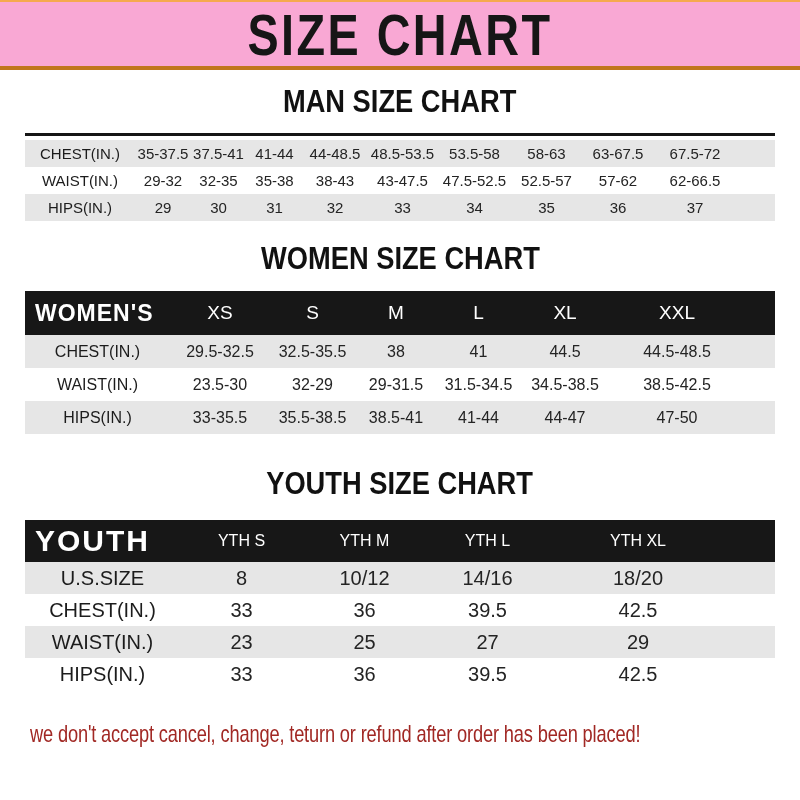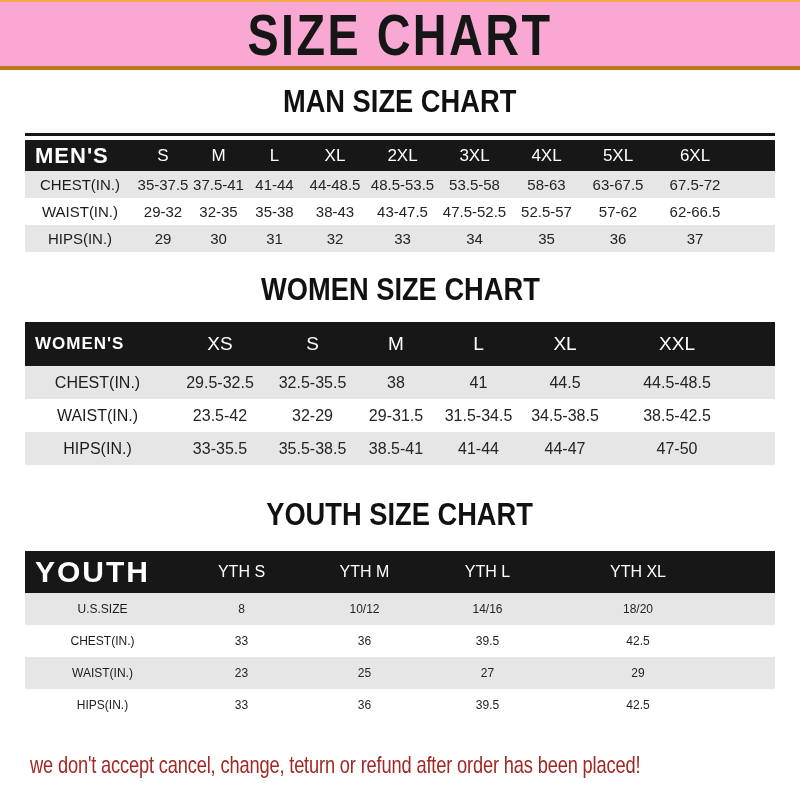--- a/index.html
+++ b/index.html
@@ -79,28 +79,28 @@
   tr.gray td { background: #E6E6E6; }
 
   
   .men tr.band th { height: 29px; font-size: 17px; }
   .men tr.band th:first-child { font-size: 22px; letter-spacing: 1px; }
   .men td { height: 25px; font-size: 15px; }
   .men th:last-child, .men td:last-child { padding-right: 40px; }
 
   
   .women tr.band th { height: 42px; font-size: 19px; }
-  .women tr.band th:first-child { font-size: 17px; letter-spacing: 1px; }
+  .women tr.band th:first-child { font-size: 23px; letter-spacing: 1px; }
   .women td { height: 31px; font-size: 16px; }
   .women th:last-child, .women td:last-child { padding-right: 32px; }
 
   
   .youth tr.band th { height: 40px; font-size: 16px; }
   .youth tr.band th:first-child { font-size: 30px; letter-spacing: 2px; }
-  .youth td { height: 30px; font-size: 12px; }
+  .youth td { height: 30px; font-size: 20px; }
   .youth th:last-child, .youth td:last-child { padding-right: 49px; }
 
   
   .footer {
     margin-top: 26px;
     padding-left: 30px;
   }
   .footer-line {
     line-height: 35px;
     height: 35px;
@@ -134,32 +134,20 @@
         <col style="width:55px">
         <col style="width:57px">
         <col style="width:64px">
       <col style="width:71px">
         <col style="width:73px">
         <col style="width:71px">
         <col style="width:72px">
         <col style="width:121px">
     </colgroup>
     <tbody>
-        <tr class="band">
-      <th>MEN'S</th>
-      <th>S</th>
-      <th>M</th>
-      <th>L</th>
-      <th>XL</th>
-      <th>2XL</th>
-      <th>3XL</th>
-      <th>4XL</th>
-      <th>5XL</th>
-      <th>6XL</th>
-    </tr>
     <tr class="gray">
       <td>CHEST(IN.)</td>
       <td>35-37.5</td>
           <td>37.5-41</td>
       <td>41-44</td>
           <td>44-48.5</td>
       <td>48.5-53.5</td>
           <td>53.5-58</td>
       <td>58-63</td>
           <td>63-67.5</td>
@@ -221,21 +209,21 @@
       <td>CHEST(IN.)</td>
       <td>29.5-32.5</td>
           <td>32.5-35.5</td>
       <td>38</td>
           <td>41</td>
       <td>44.5</td>
           <td>44.5-48.5</td>
     </tr>
     <tr>
       <td>WAIST(IN.)</td>
-      <td>23.5-42</td>
+      <td>23.5-30</td>
           <td>32-29</td>
       <td>29-31.5</td>
           <td>31.5-34.5</td>
       <td>34.5-38.5</td>
           <td>38.5-42.5</td>
     </tr>
     <tr class="gray">
       <td>HIPS(IN.)</td>
       <td>33-35.5</td>
           <td>35.5-38.5</td>

